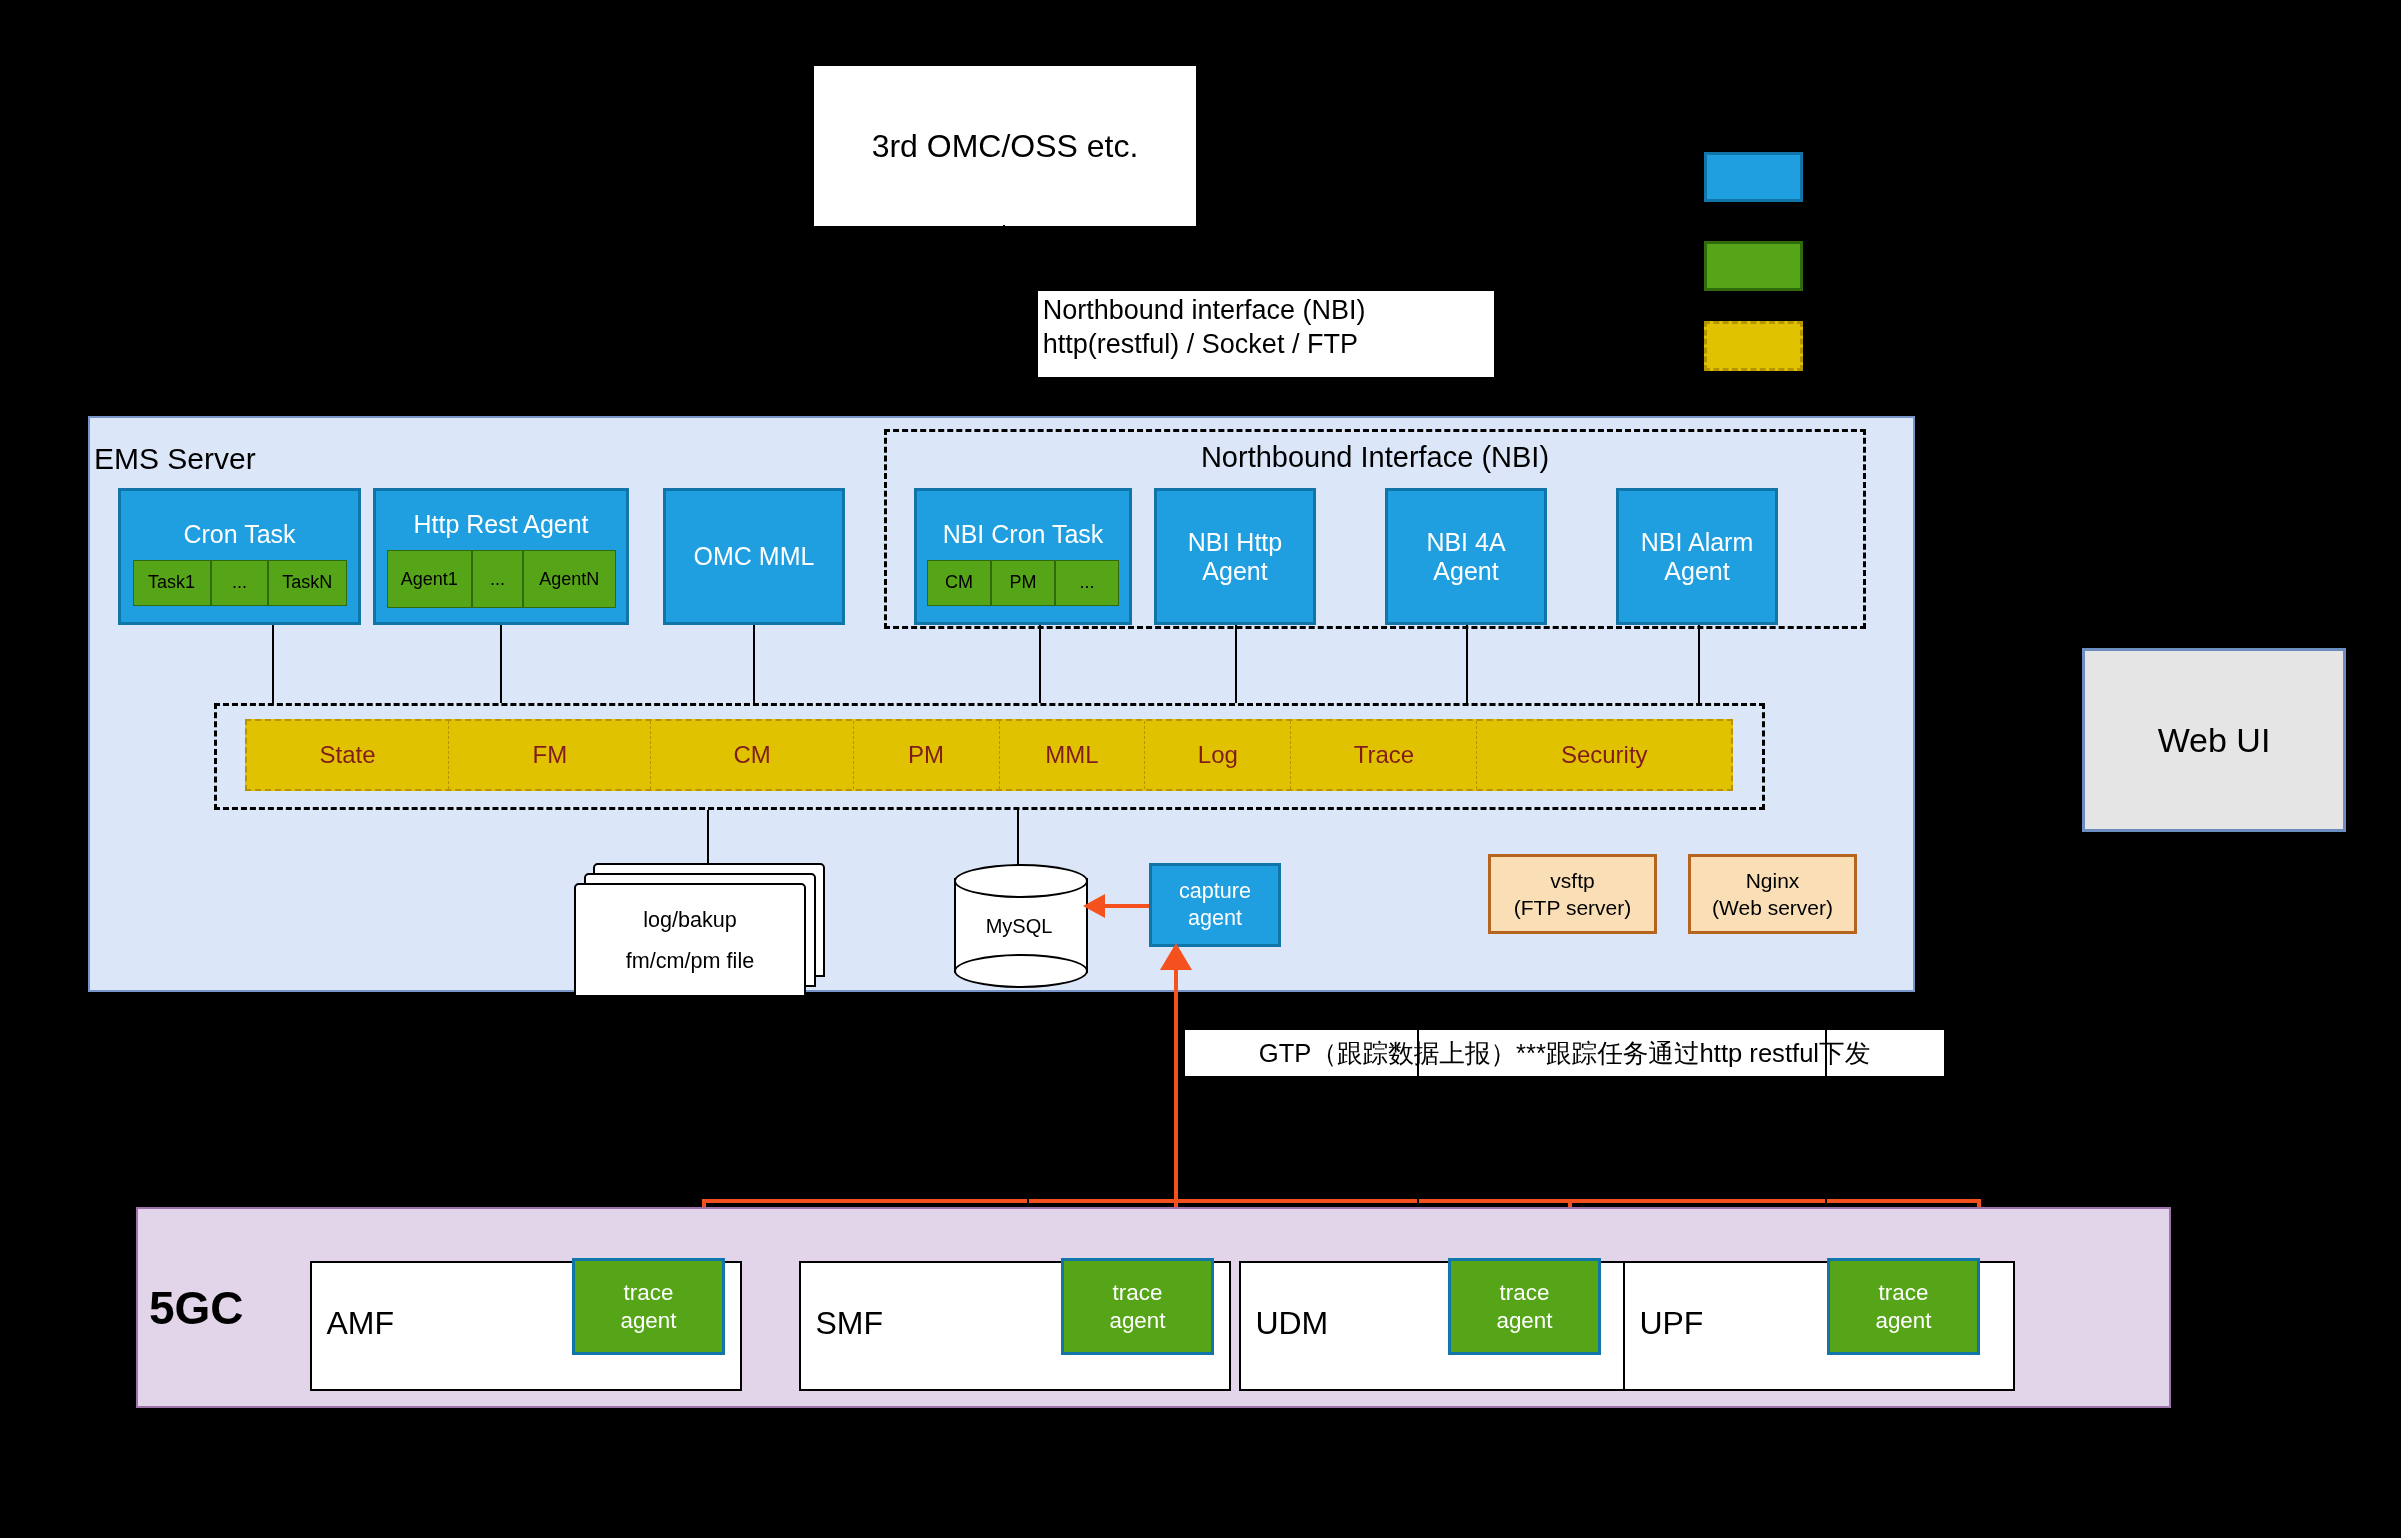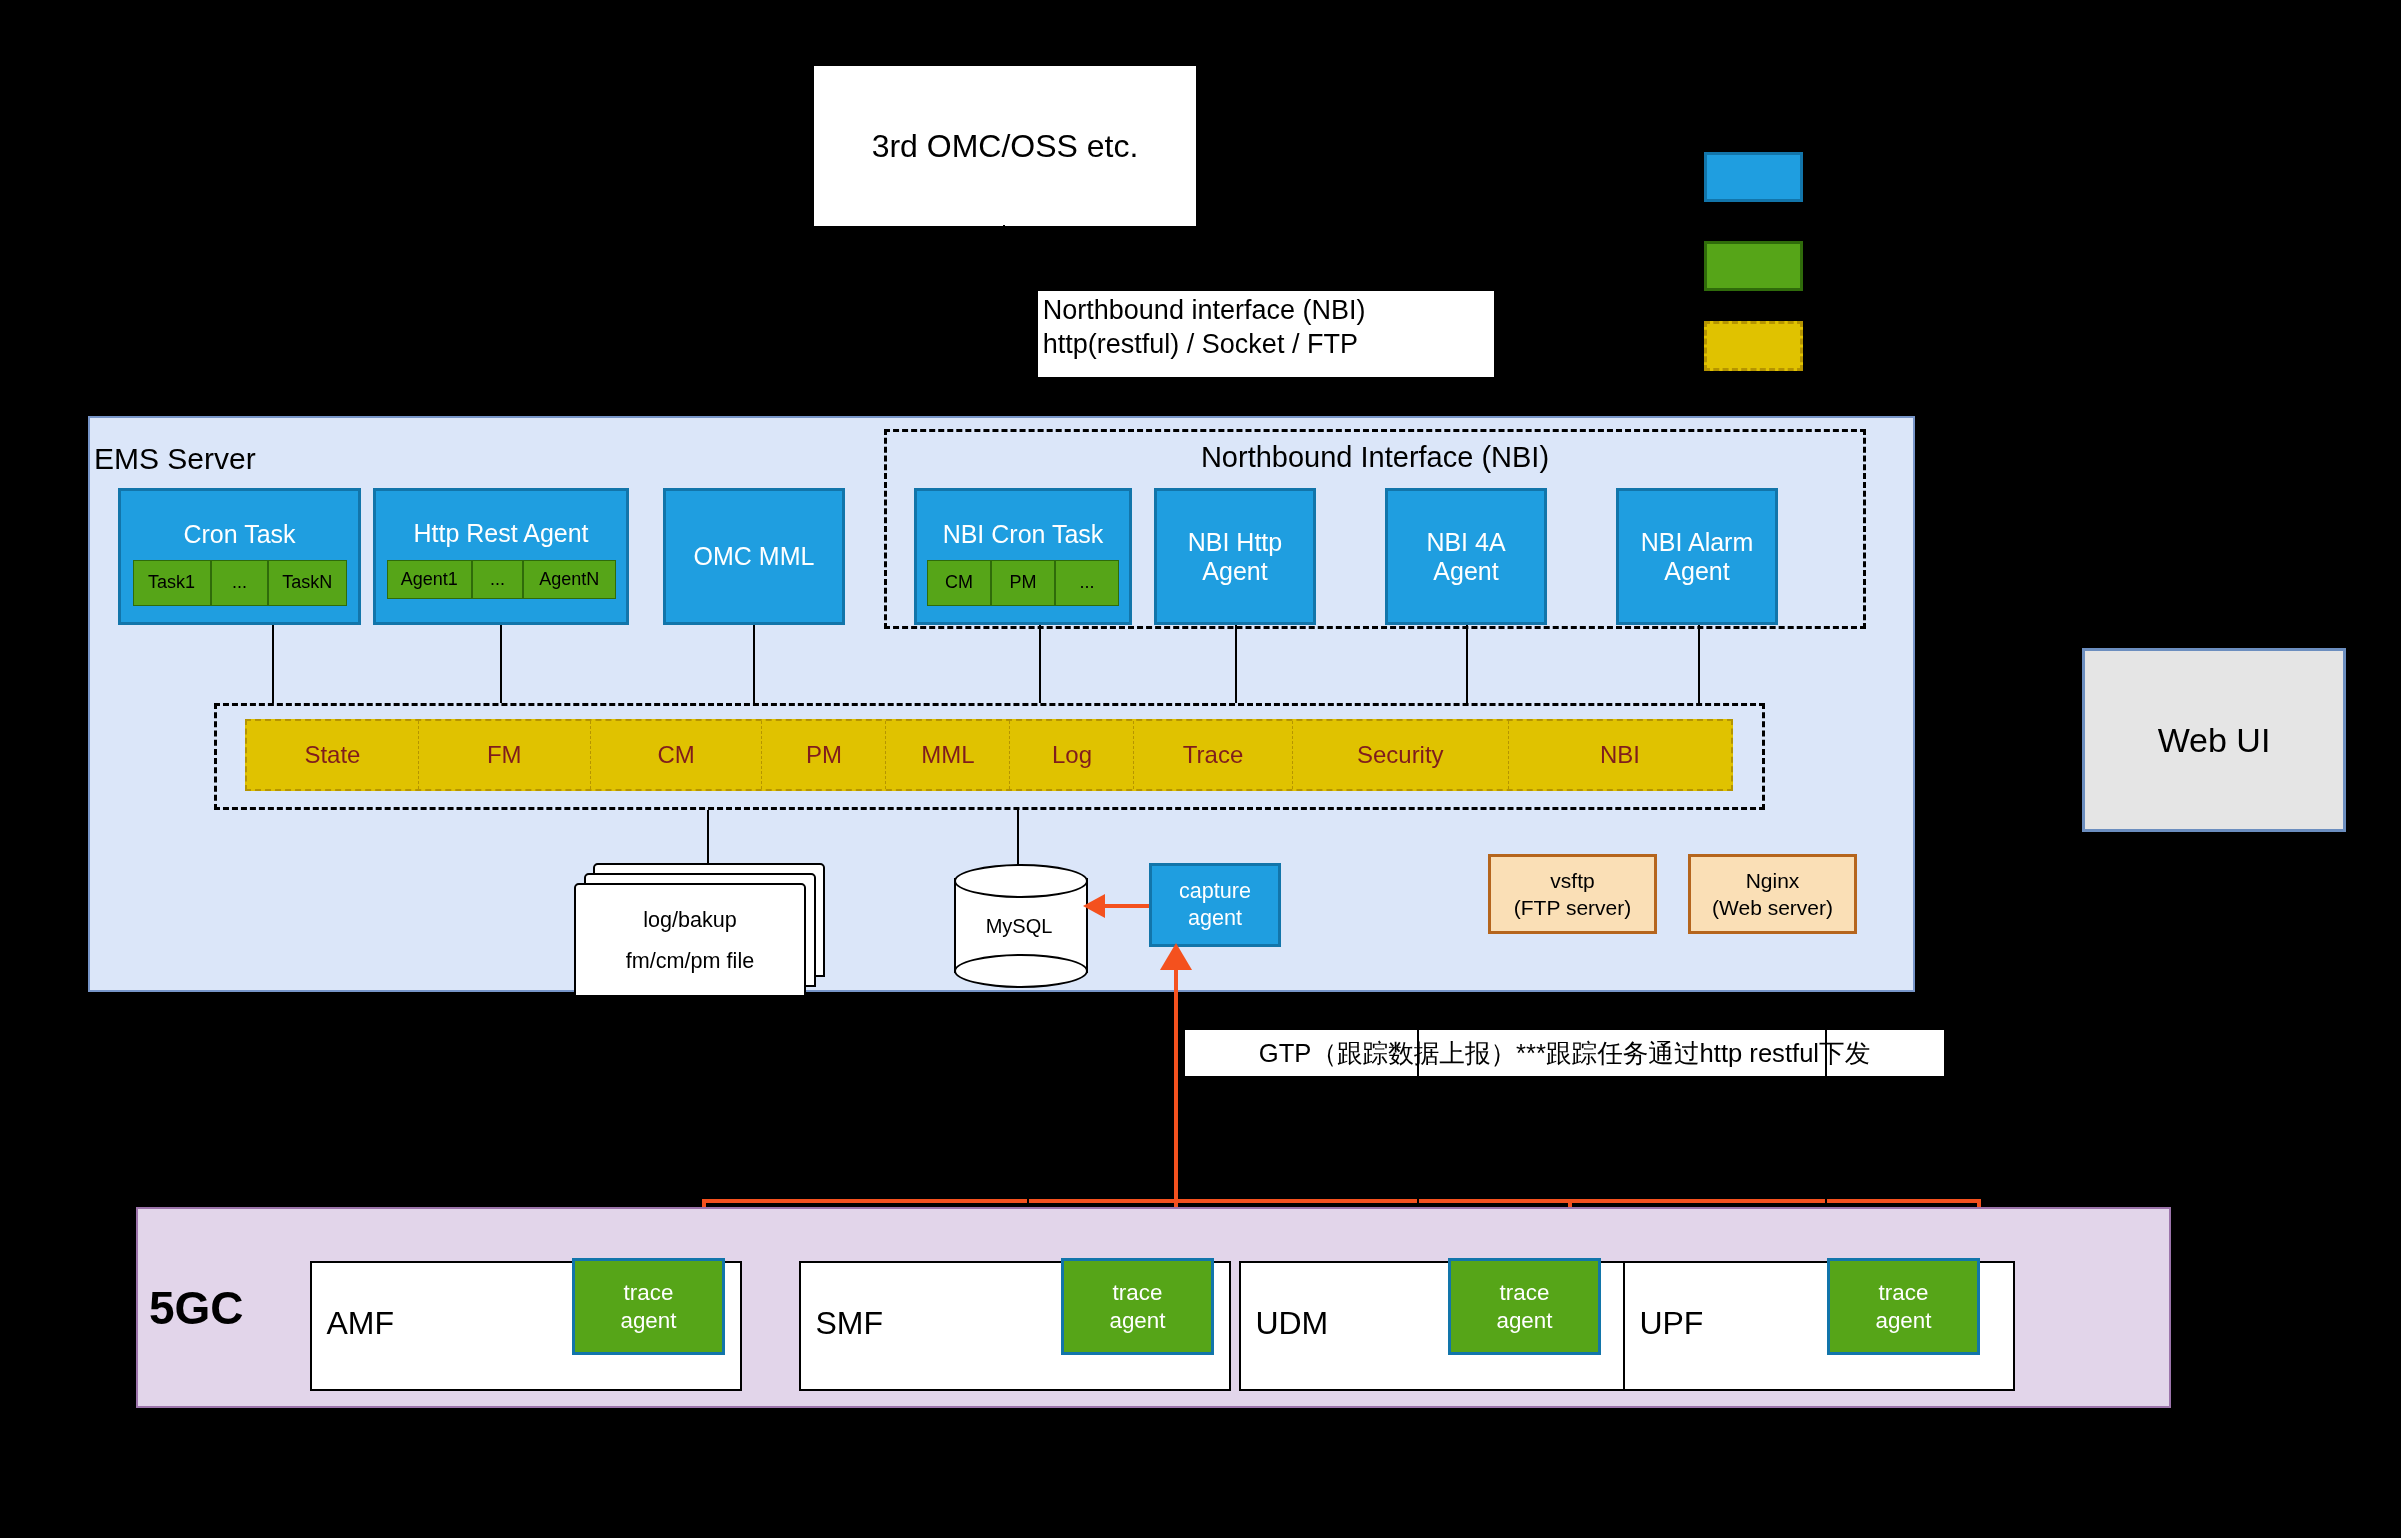--- a/index.html
+++ b/index.html
@@ -102,21 +102,21 @@
   <div class="t-comp" style="margin-top:12.8px;">Cron Task</div>
   <div style="display:flex;margin-top:11.2px;width:214px;height:46px;">
     <div class="green-cell ctr t-cell" style="flex:1.1;">Task1</div>
     <div class="green-cell ctr t-cell" style="flex:0.8;">...</div>
     <div class="green-cell ctr t-cell" style="flex:1.1;">TaskN</div>
   </div>
 </div>
 
 <div class="abs blue-box ctr col" style="left:373px;top:488px;width:256px;height:137px;">
   <div class="t-comp" style="margin-top:5px;">Http Rest Agent</div>
-  <div style="display:flex;margin-top:11.2px;width:229px;height:39px;">
+  <div style="display:flex;margin-top:11.2px;width:229px;height:58px;">
     <div class="green-cell ctr t-cell" style="flex:1.2;">Agent1</div>
     <div class="green-cell ctr t-cell" style="flex:0.7;">...</div>
     <div class="green-cell ctr t-cell" style="flex:1.3;">AgentN</div>
   </div>
 </div>
 
 <div class="abs blue-box ctr" style="left:663px;top:488px;width:182px;height:137px;">
   <span class="t-comp">OMC MML</span>
 </div>
 
@@ -153,21 +153,20 @@
 
 <div class="abs bus" style="left:245px;top:719px;width:1488px;height:72px;">
   <div class="bus-seg t-bus" style="flex:1.00;">State</div>
   <div class="bus-seg t-bus" style="flex:1.00;">FM</div>
   <div class="bus-seg t-bus" style="flex:1.00;">CM</div>
   <div class="bus-seg t-bus" style="flex:0.72;">PM</div>
   <div class="bus-seg t-bus" style="flex:0.72;">MML</div>
   <div class="bus-seg t-bus" style="flex:0.72;">Log</div>
   <div class="bus-seg t-bus" style="flex:0.92;">Trace</div>
   <div class="bus-seg t-bus" style="flex:1.26;">Security</div>
-  <div class="bus-seg t-bus" style="flex:1.30;">NBI</div>
 </div>
 
 <div class="abs vline" style="left:707px;top:810px;width:2.4px;height:54px;"></div>
 <div class="abs vline" style="left:1017px;top:810px;width:2.4px;height:54px;"></div>
 
 <div class="abs docsheet" style="left:593px;top:863px;width:232px;height:114px;"></div>
 <div class="abs docsheet" style="left:584px;top:873px;width:232px;height:114px;"></div>
 <div class="abs docsheet ctr col" style="left:574px;top:883px;width:232px;height:114px;">
   <div class="t-doc">log/bakup</div>
   <div class="t-doc">fm/cm/pm file</div>

